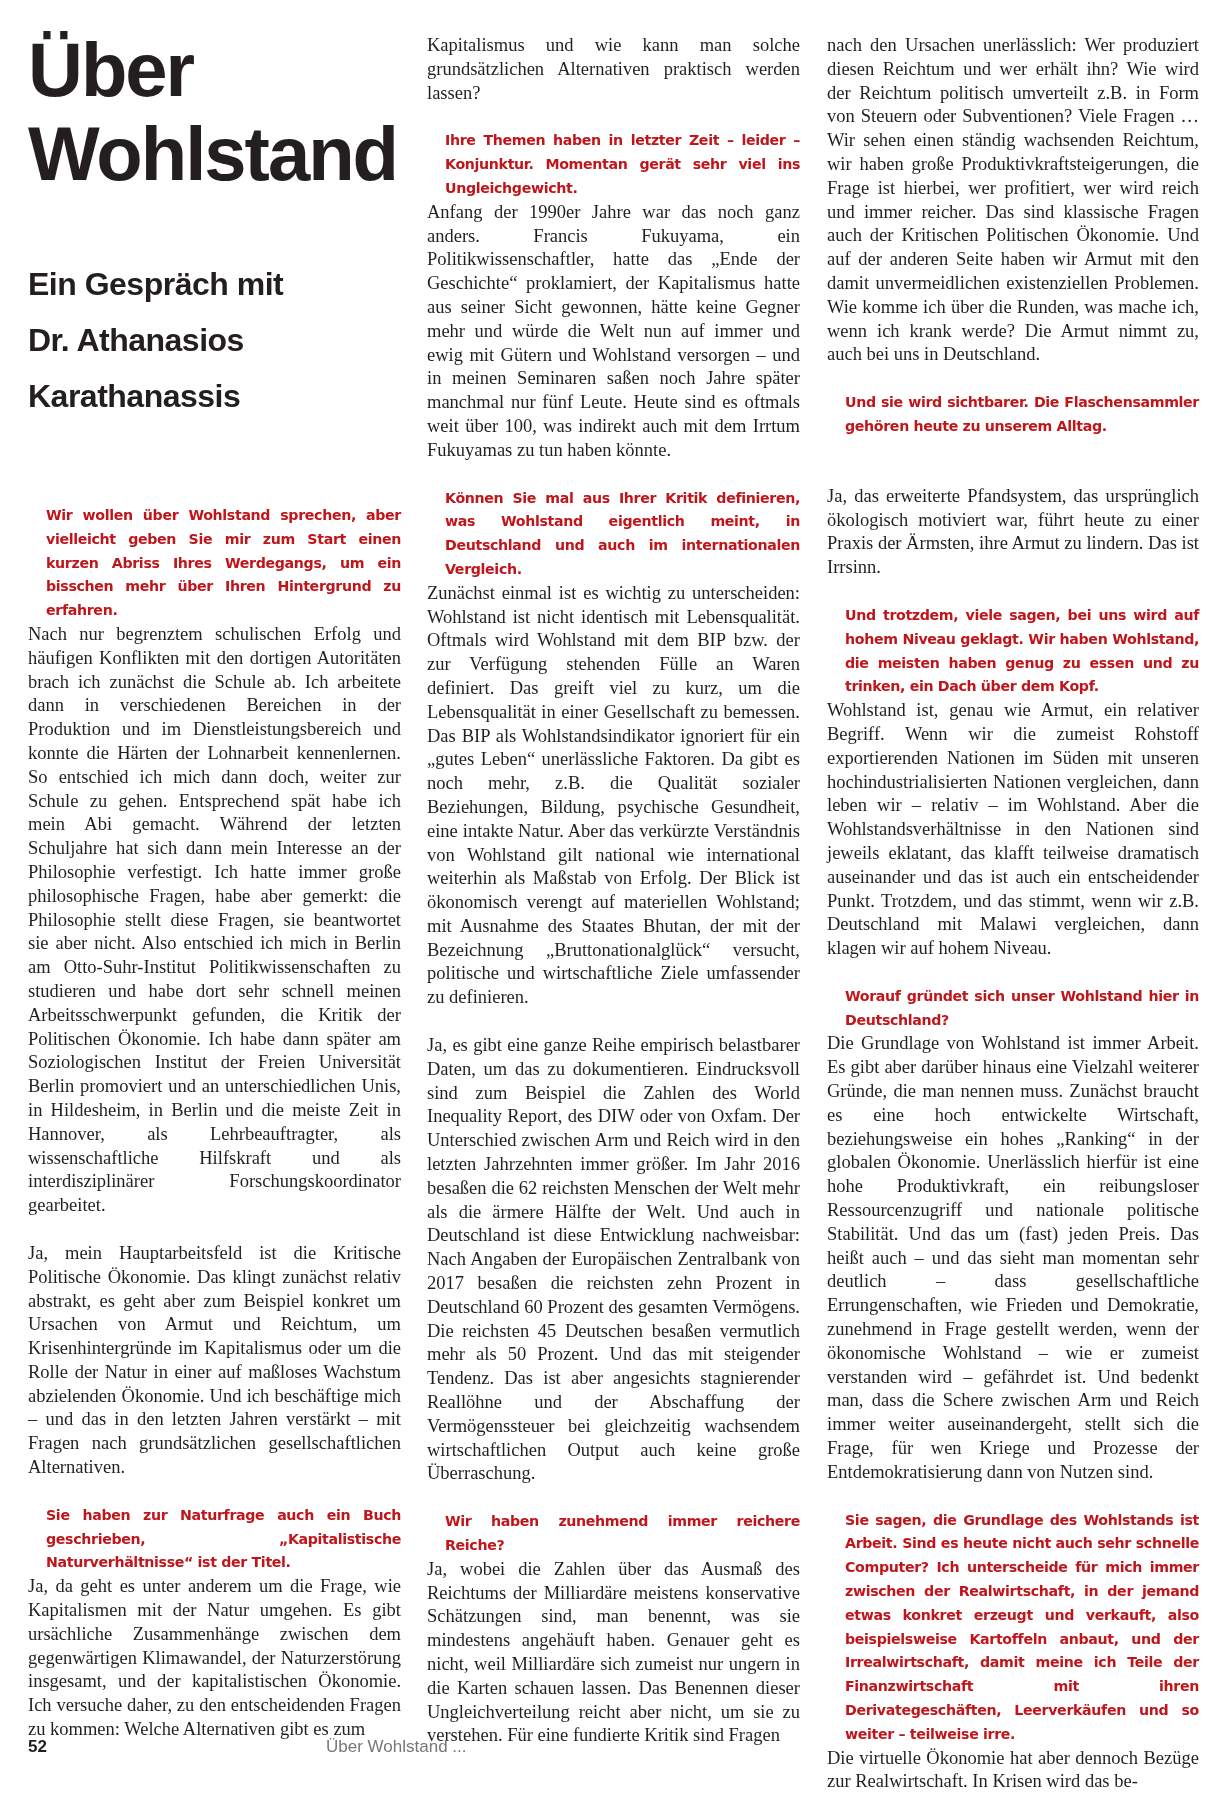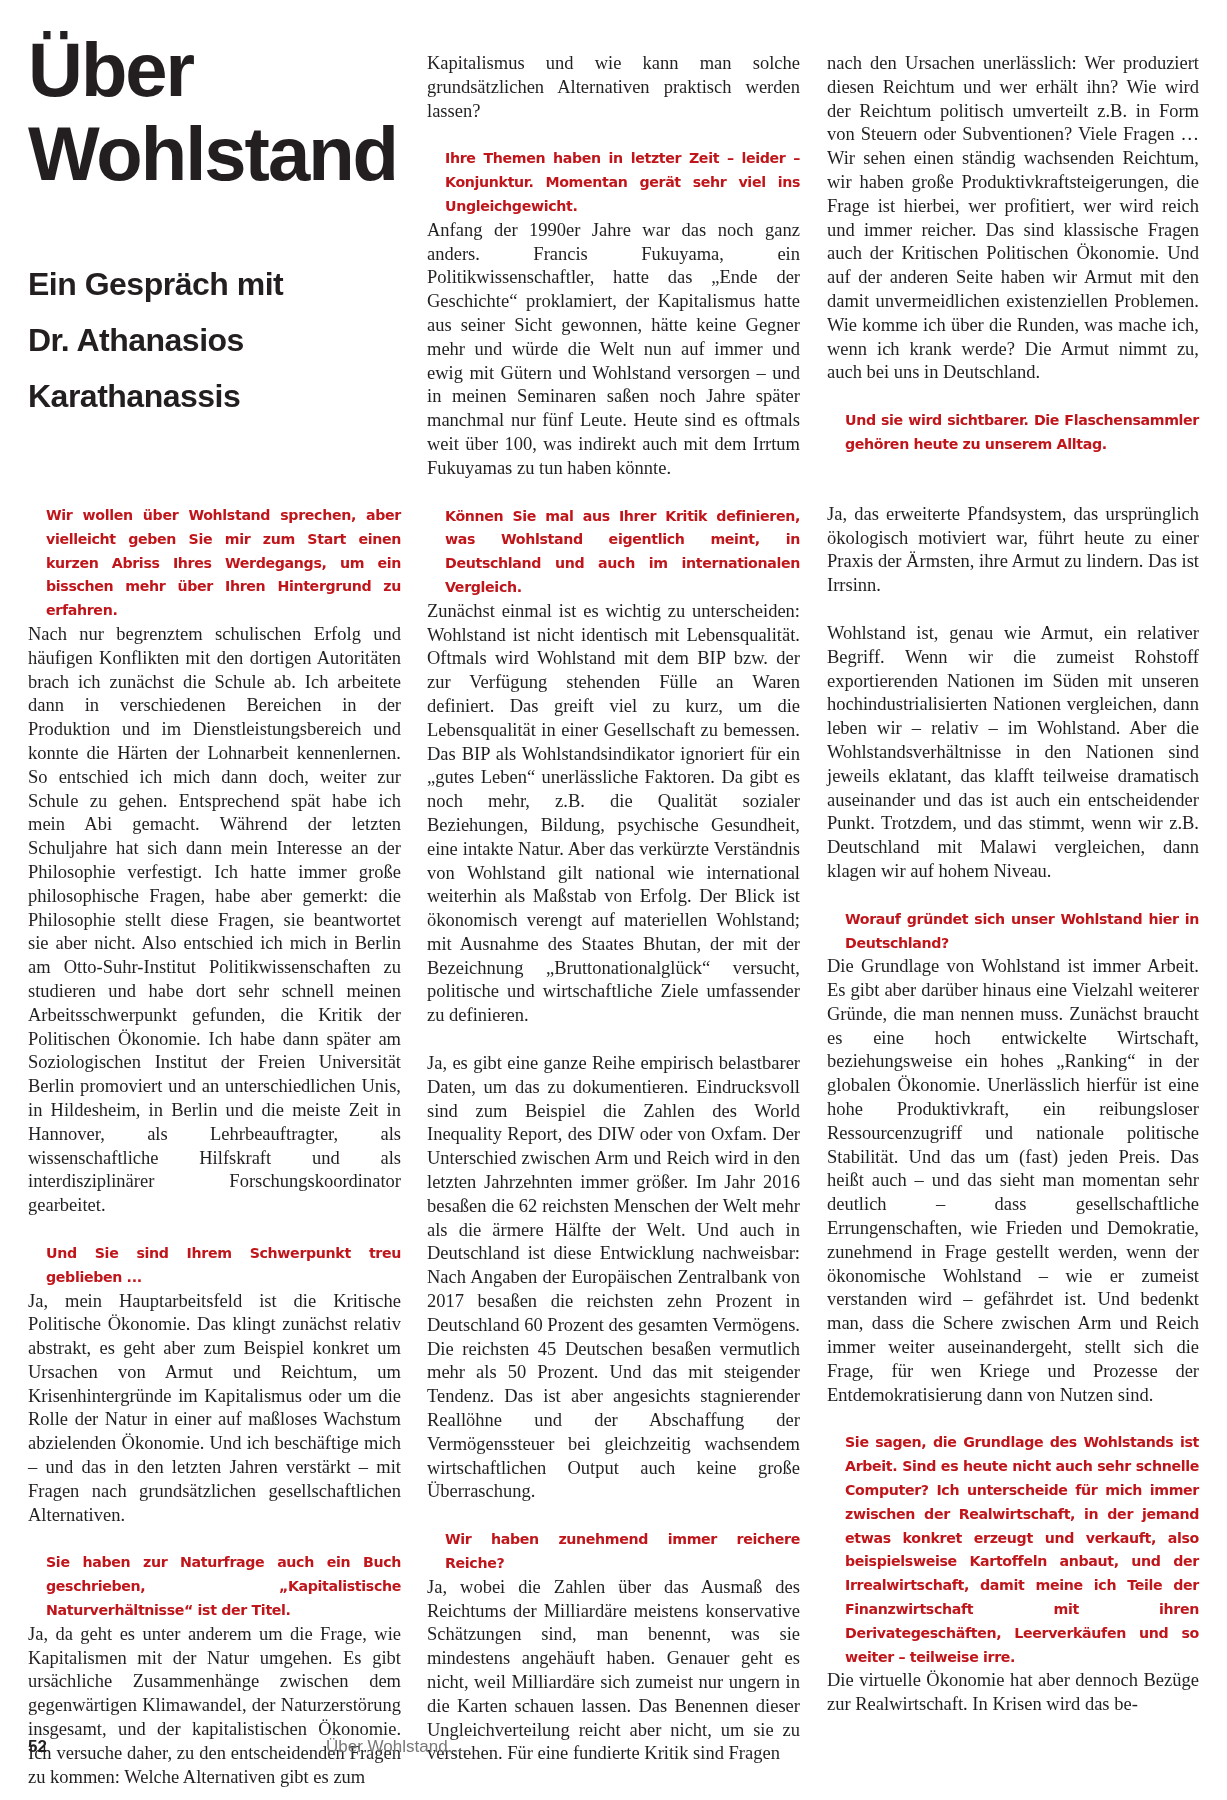--- a/index.html
+++ b/index.html
@@ -24,21 +24,21 @@
     font-family: "DejaVu Sans", sans-serif; font-weight: 700;
     color: #c0161b; font-size: 14.2px; line-height: 23.8px;
     padding-left: 18px; text-align: justify; letter-spacing: -0.35px;
     margin: 0;
   }
   .answer {
     font-family: "Liberation Serif", serif; font-size: 18.5px; line-height: 23.8px;
     text-align: justify; hyphens: auto; margin: 0 0 24px 0; color: #231f20;
   }
   .col1 .question.first { margin-top: 80px; }
-  .col2 .answer.first, .col3 .answer.first { margin-top: 52px; }
+  .col2 .answer.first, .col3 .answer.first { margin-top: 34px; }
   .footer-page {
     position: absolute; left: 28px; top: 1737px;
     font-family: "Liberation Sans", sans-serif; font-weight: 700; font-size: 17px; color: #231f20;
   }
   .footer-title {
     position: absolute; left: 326px; top: 1737px;
     font-family: "Liberation Sans", sans-serif; font-size: 17px; color: #777777;
   }
 </style>
 </head>
@@ -51,41 +51,41 @@
       <span>Über</span><br>
       <span>Wohlstand</span>
     </h1>
     <h2 class="subtitle">
       <span>Ein Gespräch mit</span><br>
       <span>Dr. Athanasios</span><br>
       <span>Karathanassis</span>
     </h2>
     <p class="question first" style="color: rgb(192, 22, 27);">Wir wollen über Wohlstand sprechen, aber vielleicht geben Sie mir zum Start einen kurzen Abriss Ihres Werdegangs, um ein bisschen mehr über Ihren Hintergrund zu erfahren.</p>
     <p class="answer" style="color: rgb(35, 31, 32);">Nach nur begrenztem schulischen Erfolg und häufigen Konflikten mit den dortigen Autoritäten brach ich zunächst die Schule ab. Ich arbeitete dann in verschiedenen Bereichen in der Produktion und im Dienstleistungsbereich und konnte die Härten der Lohnarbeit kennenlernen. So entschied ich mich dann doch, weiter zur Schule zu gehen. Entsprechend spät habe ich mein Abi gemacht. Während der letzten Schuljahre hat sich dann mein Interesse an der Philosophie verfestigt. Ich hatte immer große philosophische Fragen, habe aber gemerkt: die Philosophie stellt diese Fragen, sie beantwortet sie aber nicht. Also entschied ich mich in Berlin am Otto-Suhr-Institut Politikwissenschaften zu studieren und habe dort sehr schnell meinen Arbeitsschwerpunkt gefunden, die Kritik der Politischen Ökonomie. Ich habe dann später am Soziologischen Institut der Freien Universität Berlin promoviert und an unterschiedlichen Unis, in Hildesheim, in Berlin und die meiste Zeit in Hannover, als Lehrbeauftragter, als wissenschaftliche Hilfskraft und als interdisziplinärer Forschungskoordinator gearbeitet.</p>
-    <p class="question" style="color: rgb(192, 22, 27);">Und Sie sind Ihrem Schwerpunkt treu geblieben ...</p>
     <p class="answer" style="color: rgb(35, 31, 32);">Ja, mein Hauptarbeitsfeld ist die Kritische Politische Ökonomie. Das klingt zunächst relativ abstrakt, es geht aber zum Beispiel konkret um Ursachen von Armut und Reichtum, um Krisenhintergründe im Kapitalismus oder um die Rolle der Natur in einer auf maßloses Wachstum abzielenden Ökonomie. Und ich beschäftige mich – und das in den letzten Jahren verstärkt – mit Fragen nach grundsätzlichen gesellschaftlichen Alternativen.</p>
     <p class="question" style="color: rgb(192, 22, 27);">Sie haben zur Naturfrage auch ein Buch geschrieben, „Kapitalistische Naturverhältnisse“ ist der Titel.</p>
     <p class="answer" style="color: rgb(35, 31, 32);">Ja, da geht es unter anderem um die Frage, wie Kapitalismen mit der Natur umgehen. Es gibt ursächliche Zusammenhänge zwischen dem gegenwärtigen Klimawandel, der Naturzerstörung insgesamt, und der kapitalistischen Ökonomie. Ich versuche daher, zu den entscheidenden Fragen zu kommen: Welche Alternativen gibt es zum</p>
   </div>
 
   <div class="col col2">
     <p class="answer first" style="color: rgb(35, 31, 32);">Kapitalismus und wie kann man solche grundsätzlichen Alternativen praktisch werden lassen?</p>
     <p class="question" style="color: rgb(192, 22, 27);">Ihre Themen haben in letzter Zeit – leider – Konjunktur. Momentan gerät sehr viel ins Ungleichgewicht.</p>
     <p class="answer" style="color: rgb(35, 31, 32);">Anfang der 1990er Jahre war das noch ganz anders. Francis Fukuyama, ein Politikwissenschaftler, hatte das „Ende der Geschichte“ proklamiert, der Kapitalismus hatte aus seiner Sicht gewonnen, hätte keine Gegner mehr und würde die Welt nun auf immer und ewig mit Gütern und Wohlstand versorgen – und in meinen Seminaren saßen noch Jahre später manchmal nur fünf Leute. Heute sind es oftmals weit über 100, was indirekt auch mit dem Irrtum Fukuyamas zu tun haben könnte.</p>
     <p class="question" style="color: rgb(192, 22, 27);">Können Sie mal aus Ihrer Kritik definieren, was Wohlstand eigentlich meint, in Deutschland und auch im internationalen Vergleich.</p>
     <p class="answer" style="color: rgb(35, 31, 32);">Zunächst einmal ist es wichtig zu unterscheiden: Wohlstand ist nicht identisch mit Lebensqualität. Oftmals wird Wohlstand mit dem BIP bzw. der zur Verfügung stehenden Fülle an Waren definiert. Das greift viel zu kurz, um die Lebensqualität in einer Gesellschaft zu bemessen. Das BIP als Wohlstandsindikator ignoriert für ein „gutes Leben“ unerlässliche Faktoren. Da gibt es noch mehr, z.B. die Qualität sozialer Beziehungen, Bildung, psychische Gesundheit, eine intakte Natur. Aber das verkürzte Verständnis von Wohlstand gilt national wie international weiterhin als Maßstab von Erfolg. Der Blick ist ökonomisch verengt auf materiellen Wohlstand; mit Ausnahme des Staates Bhutan, der mit der Bezeichnung „Bruttonationalglück“ versucht, politische und wirtschaftliche Ziele umfassender zu definieren.</p>
     <p class="answer" style="color: rgb(35, 31, 32);">Ja, es gibt eine ganze Reihe empirisch belastbarer Daten, um das zu dokumentieren. Eindrucksvoll sind zum Beispiel die Zahlen des World Inequality Report, des DIW oder von Oxfam. Der Unterschied zwischen Arm und Reich wird in den letzten Jahrzehnten immer größer. Im Jahr 2016 besaßen die 62 reichsten Menschen der Welt mehr als die ärmere Hälfte der Welt. Und auch in Deutschland ist diese Entwicklung nachweisbar: Nach Angaben der Europäischen Zentralbank von 2017 besaßen die reichsten zehn Prozent in Deutschland 60 Prozent des gesamten Vermögens. Die reichsten 45 Deutschen besaßen vermutlich mehr als 50 Prozent. Und das mit steigender Tendenz. Das ist aber angesichts stagnierender Reallöhne und der Abschaffung der Vermögenssteuer bei gleichzeitig wachsendem wirtschaftlichen Output auch keine große Überraschung.</p>
     <p class="question" style="color: rgb(192, 22, 27);">Wir haben zunehmend immer reichere Reiche?</p>
     <p class="answer" style="color: rgb(35, 31, 32);">Ja, wobei die Zahlen über das Ausmaß des Reichtums der Milliardäre meistens konservative Schätzungen sind, man benennt, was sie mindestens angehäuft haben. Genauer geht es nicht, weil Milliardäre sich zumeist nur ungern in die Karten schauen lassen. Das Benennen dieser Ungleichverteilung reicht aber nicht, um sie zu verstehen. Für eine fundierte Kritik sind Fragen</p>
   </div>
 
   <div class="col col3">
     <p class="answer first" style="color: rgb(35, 31, 32);">nach den Ursachen unerlässlich: Wer produziert diesen Reichtum und wer erhält ihn? Wie wird der Reichtum politisch umverteilt z.B. in Form von Steuern oder Subventionen? Viele Fragen … Wir sehen einen ständig wachsenden Reichtum, wir haben große Produktivkraftsteigerungen, die Frage ist hierbei, wer profitiert, wer wird reich und immer reicher. Das sind klassische Fragen auch der Kritischen Politischen Ökonomie. Und auf der anderen Seite haben wir Armut mit den damit unvermeidlichen existenziellen Problemen. Wie komme ich über die Runden, was mache ich, wenn ich krank werde? Die Armut nimmt zu, auch bei uns in Deutschland.</p>
     <p class="question" style="color: rgb(192, 22, 27);">Und sie wird sichtbarer. Die Flaschensammler gehören heute zu unserem Alltag.</p>
     <p class="answer" style="color: rgb(35, 31, 32); margin-top: 46px;">Ja, das erweiterte Pfandsystem, das ursprünglich ökologisch motiviert war, führt heute zu einer Praxis der Ärmsten, ihre Armut zu lindern. Das ist Irrsinn.</p>
+    <p class="question" style="color: rgb(192, 22, 27);">Und trotzdem, viele sagen, bei uns wird auf hohem Niveau geklagt. Wir haben Wohlstand, die meisten haben genug zu essen und zu trinken, ein Dach über dem Kopf.</p>
     <p class="answer" style="color: rgb(35, 31, 32);">Wohlstand ist, genau wie Armut, ein relativer Begriff. Wenn wir die zumeist Rohstoff exportierenden Nationen im Süden mit unseren hochindustrialisierten Nationen vergleichen, dann leben wir – relativ – im Wohlstand. Aber die Wohlstandsverhältnisse in den Nationen sind jeweils eklatant, das klafft teilweise dramatisch auseinander und das ist auch ein entscheidender Punkt. Trotzdem, und das stimmt, wenn wir z.B. Deutschland mit Malawi vergleichen, dann klagen wir auf hohem Niveau.</p>
     <p class="question" style="color: rgb(192, 22, 27);">Worauf gründet sich unser Wohlstand hier in Deutschland?</p>
     <p class="answer" style="color: rgb(35, 31, 32);">Die Grundlage von Wohlstand ist immer Arbeit. Es gibt aber darüber hinaus eine Vielzahl weiterer Gründe, die man nennen muss. Zunächst braucht es eine hoch entwickelte Wirtschaft, beziehungsweise ein hohes „Ranking“ in der globalen Ökonomie. Unerlässlich hierfür ist eine hohe Produktivkraft, ein reibungsloser Ressourcenzugriff und nationale politische Stabilität. Und das um (fast) jeden Preis. Das heißt auch – und das sieht man momentan sehr deutlich – dass gesellschaftliche Errungenschaften, wie Frieden und Demokratie, zunehmend in Frage gestellt werden, wenn der ökonomische Wohlstand – wie er zumeist verstanden wird – gefährdet ist. Und bedenkt man, dass die Schere zwischen Arm und Reich immer weiter auseinandergeht, stellt sich die Frage, für wen Kriege und Prozesse der Entdemokratisierung dann von Nutzen sind.</p>
     <p class="question" style="color: rgb(192, 22, 27);">Sie sagen, die Grundlage des Wohlstands ist Arbeit. Sind es heute nicht auch sehr schnelle Computer? Ich unterscheide für mich immer zwischen der Realwirtschaft, in der jemand etwas konkret erzeugt und verkauft, also beispielsweise Kartoffeln anbaut, und der Irrealwirtschaft, damit meine ich Teile der Finanzwirtschaft mit ihren Derivategeschäften, Leerverkäufen und so weiter – teilweise irre.</p>
     <p class="answer" style="color: rgb(35, 31, 32);">Die virtuelle Ökonomie hat aber dennoch Bezüge zur Realwirtschaft. In Krisen wird das be-</p>
   </div>
 
   <div class="footer-page">52</div>
   <div class="footer-title">Über Wohlstand ...</div>
 </div>

